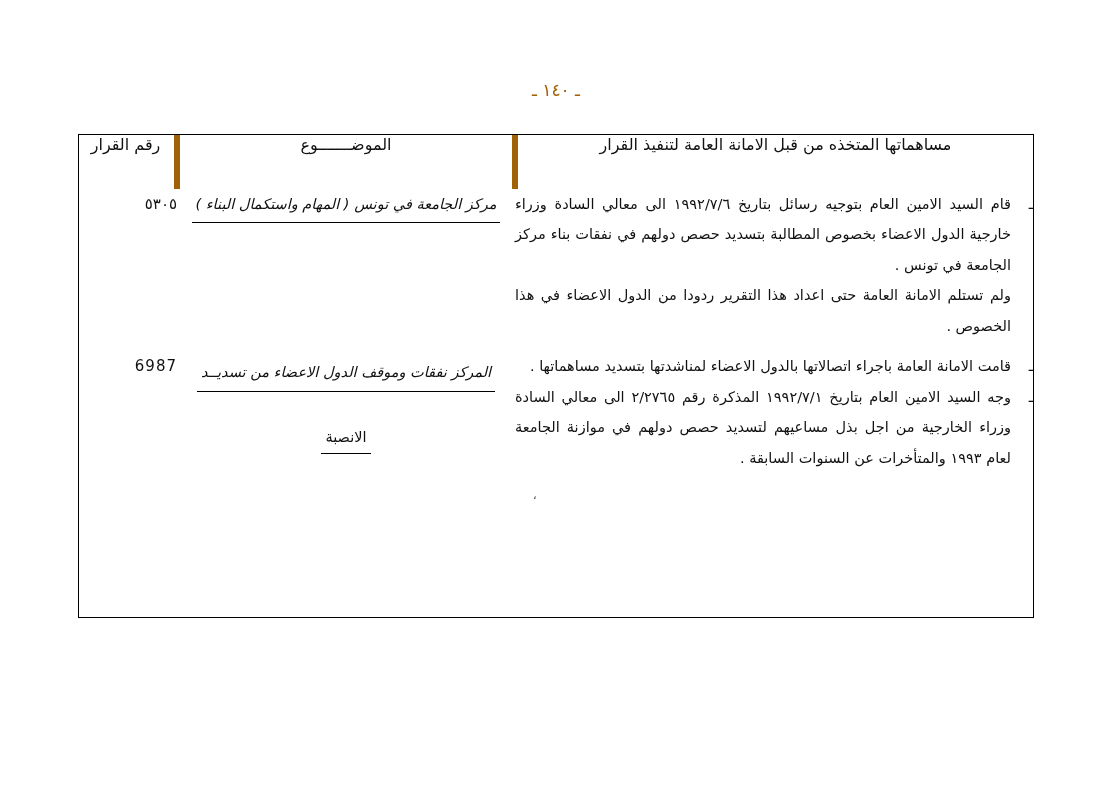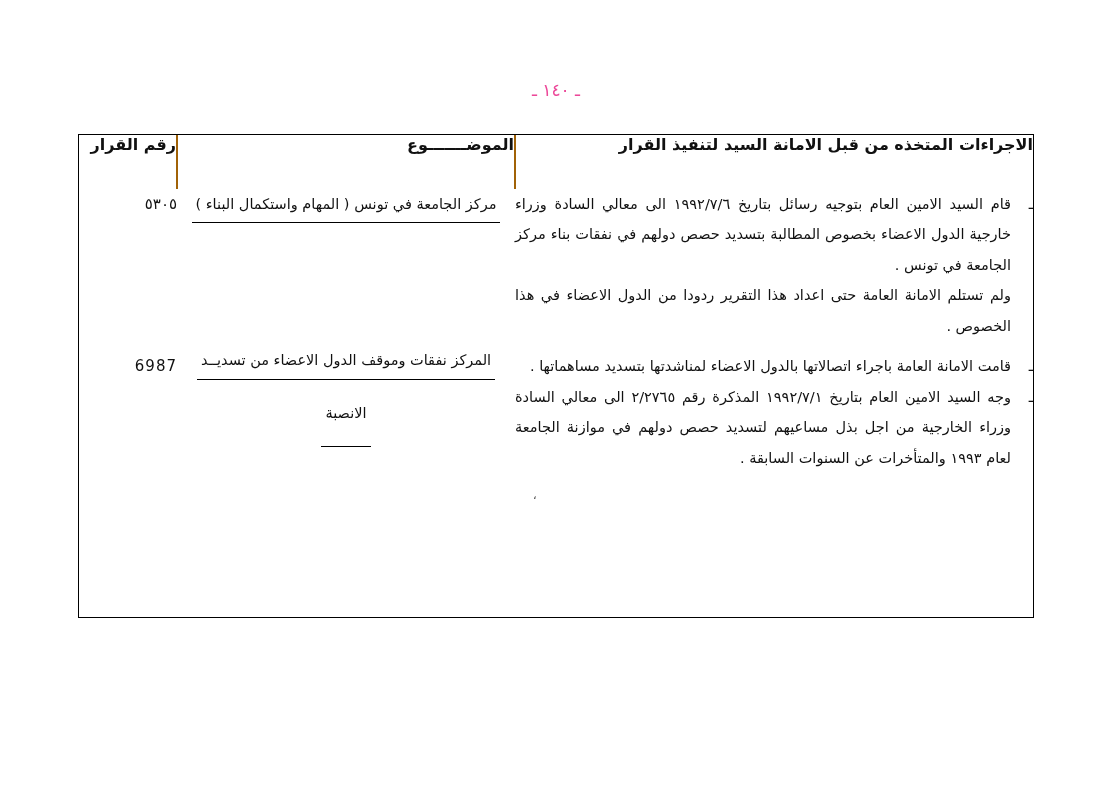--- a/index.html
+++ b/index.html
@@ -19,21 +19,21 @@
 
   
   .page-number {
     position: absolute;
     top: 80px;
     left: 0;
     right: 0;
     text-align: center;
     font-size: 17px;
     letter-spacing: 1px;
-    color: #ec4899;
+    color: #a16207;
   }
 
   
   .table-wrap {
     position: absolute;
     top: 134px;
     left: 78px;
     width: 956px;
     height: 484px;
     border: 1px solid #000;
@@ -55,29 +55,29 @@
     padding: 0;
   }
 
   
   .cell-actions { border-left: 1px solid #000; }
   .cell-subject { border-left: 1px solid #000; }
 
   
   thead th {
     height: 54px;
-    text-align: right;
+    text-align: center;
     vertical-align: middle;
     font-size: 16px;
-    font-weight: bold;
+    font-weight: normal;
     border-bottom: 3px double #000;
     padding: 4px 6px;
     letter-spacing: 0.5px;
   }
-  thead th.cell-actions, thead th.cell-subject { border-left: 2px solid #a16207; }
+  thead th.cell-actions, thead th.cell-subject { border-left: 6px solid #a16207; }
 
   
   tbody td {
     padding: 18px 16px 6px 16px;
     font-size: 14.5px;
     line-height: 2.1;
   }
 
   .row-block {
     margin-bottom: 10px;
@@ -98,33 +98,34 @@
     padding-right: 22px;
     text-align: justify;
     text-align-last: right;
   }
 
   .subject-cell {
     text-align: center;
     padding-top: 22px;
   }
   .subject-item {
-    margin-bottom: 4px;
+    margin-bottom: 16px;
+    font-style: italic;
   }
   .subject-text {
     display: inline-block;
     font-size: 14.5px;
     padding: 0 4px 3px 4px;
     border-bottom: 1.5px solid #000;
     white-space: nowrap;
   }
   .subject-sub {
     display: inline-block;
     font-size: 14.5px;
-    padding: 0 4px 18px 4px;
+    padding: 0 4px 1px 4px;
     border-bottom: 1.5px solid #000;
     margin-top: 14px;
   }
   .subject-spacer { height: 118px; }
 
   .number-cell {
     text-align: right;
     padding-top: 24px;
     font-size: 15px;
     letter-spacing: 1px;
@@ -148,21 +149,21 @@
 
   <div class="table-wrap">
     <table class="table">
       <colgroup>
         <col class="c-actions">
         <col class="c-subject">
         <col class="c-number">
       </colgroup>
       <thead>
         <tr>
-          <th class="cell-actions">الاجراءات المتخذه من قبل الامانة السيد لتنفيذ القرار</th>
+          <th class="cell-actions">مساهماتها المتخذه من قبل الامانة العامة لتنفيذ القرار</th>
           <th class="cell-subject">الموضـــــــوع</th>
           <th>رقم القرار</th>
         </tr>
       </thead>
       <tbody>
         <tr>
           <td class="cell-actions">
 
             <div class="row-block">
               <div class="dash-item">

